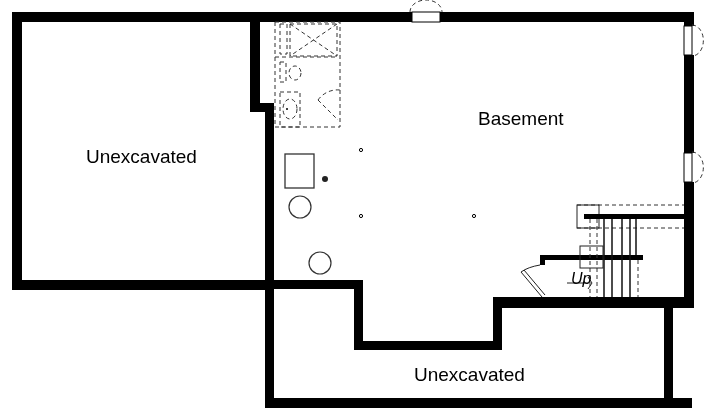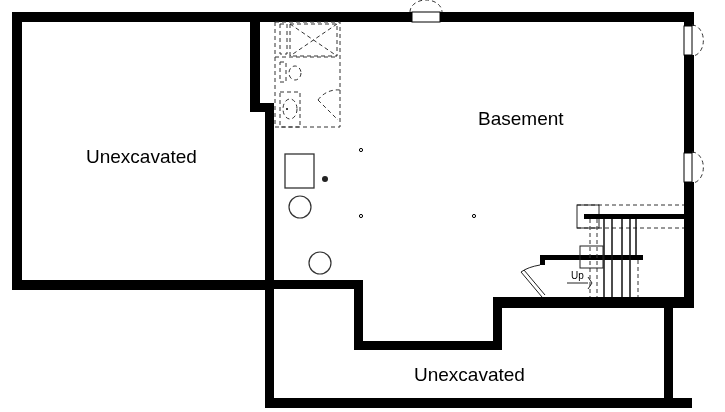--- a/index.html
+++ b/index.html
@@ -9,21 +9,21 @@
     .dash { fill: none; stroke: #333333; stroke-width: 1; stroke-dasharray: 4 3; }
     .thin { fill: none; stroke: #222222; stroke-width: 1; }
     .thin2 { fill: none; stroke: #111111; stroke-width: 1.5; }
     .label {
       position: absolute;
       font-family: "Liberation Sans", sans-serif;
       color: #000000;
       white-space: nowrap;
     }
     .room-label { font-size: 19px; }
-    .up-label { font-size: 10px; }
+    .up-label { font-size: 16px; font-style: italic; }
   </style>
 </head>
 <body>
 
 <svg id="plan" viewBox="0 0 725 412" xmlns="http://www.w3.org/2000/svg">
 
   <g>
     <rect class="wall" x="12" y="12" width="258" height="10"></rect>
     <rect class="wall" x="12" y="12" width="10" height="278"></rect>
     <rect class="wall" x="12" y="280" width="262" height="10"></rect>

